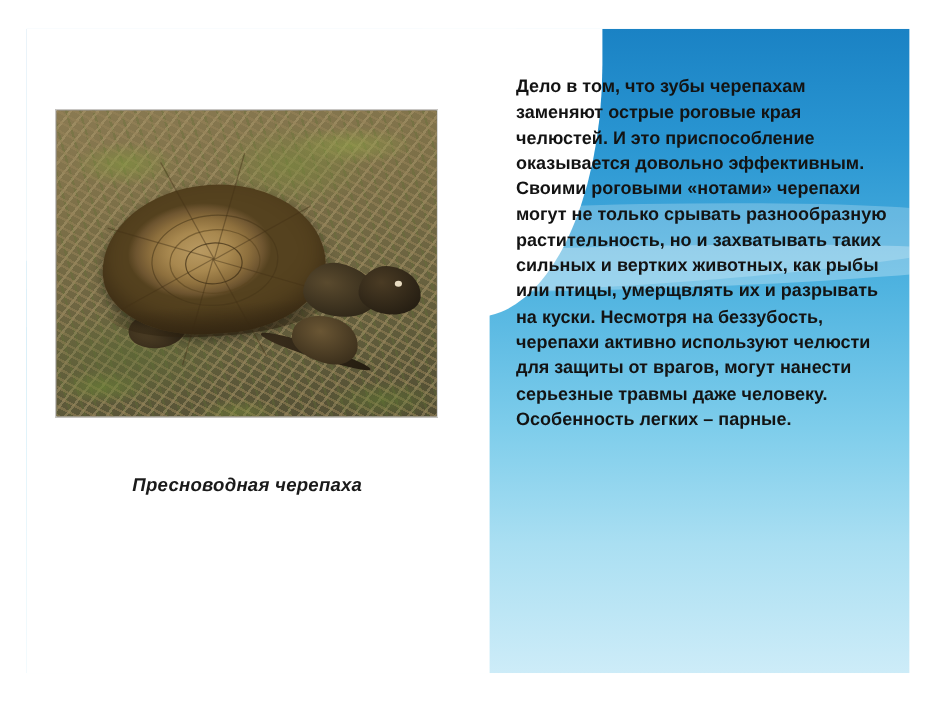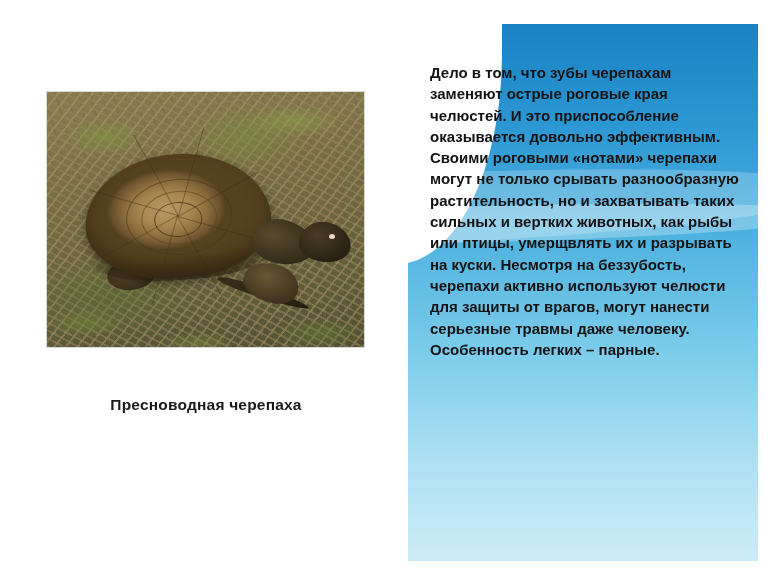--- a/index.html
+++ b/index.html
@@ -273,20 +273,21 @@
     left: 46px;
     top: 396px;
     width: 320px;
     text-align: center;
     font-family: "Liberation Sans", sans-serif;
     font-size: 15.5px;
     font-weight: 700;
     color: #1a1a1a;
     z-index: 7;
     letter-spacing: 0.2px;
+    font-style: italic;
   }
   .body-text {
     position: absolute;
     left: 430px;
     top: 62px;
     width: 310px;
     font-family: "Liberation Sans", sans-serif;
     font-size: 15px;
     font-weight: 700;
     line-height: 1.42;

